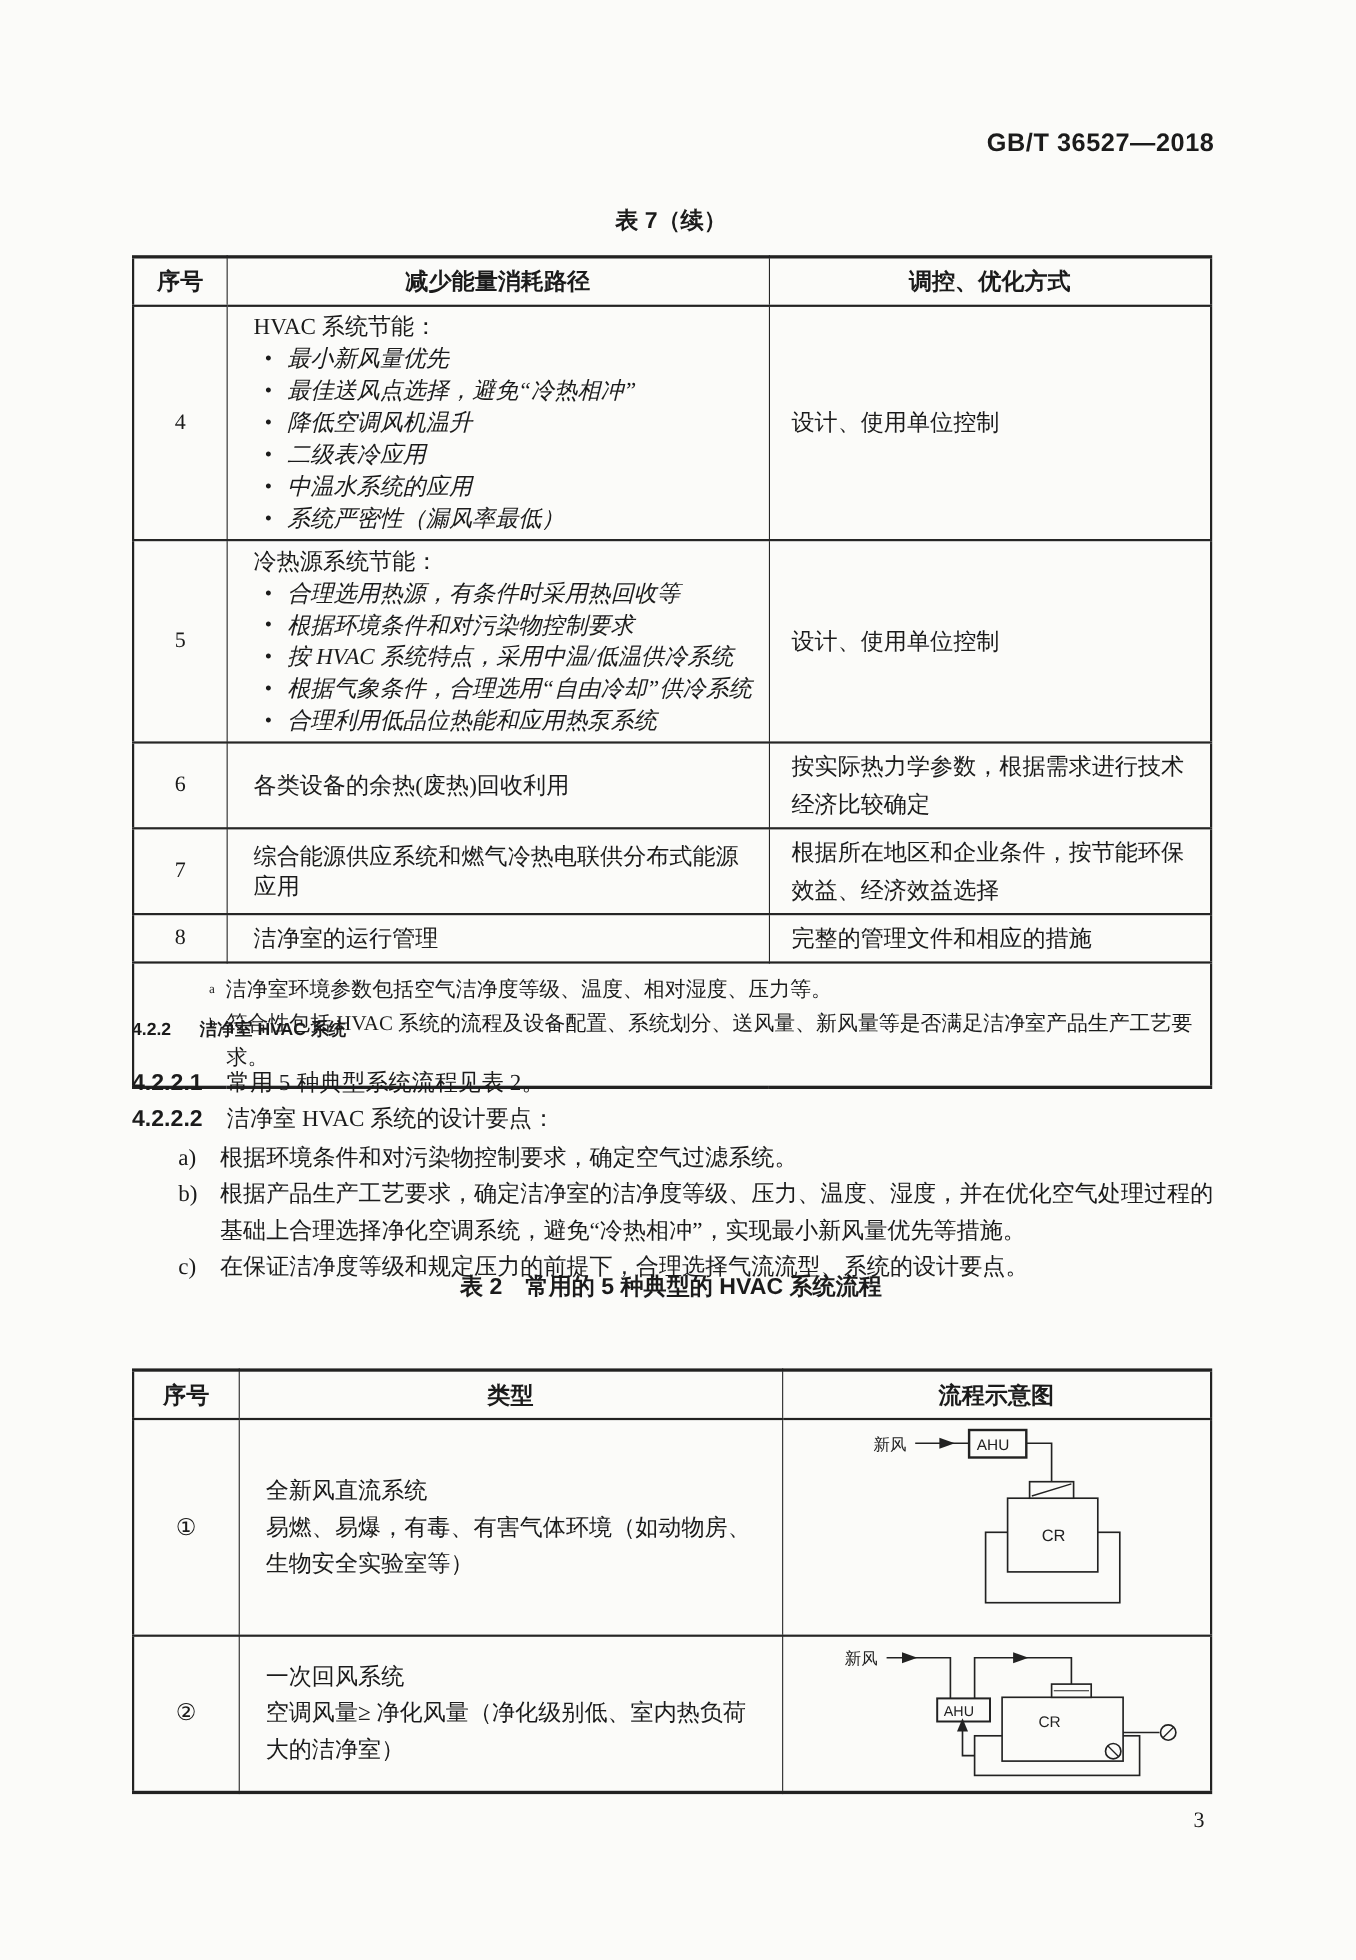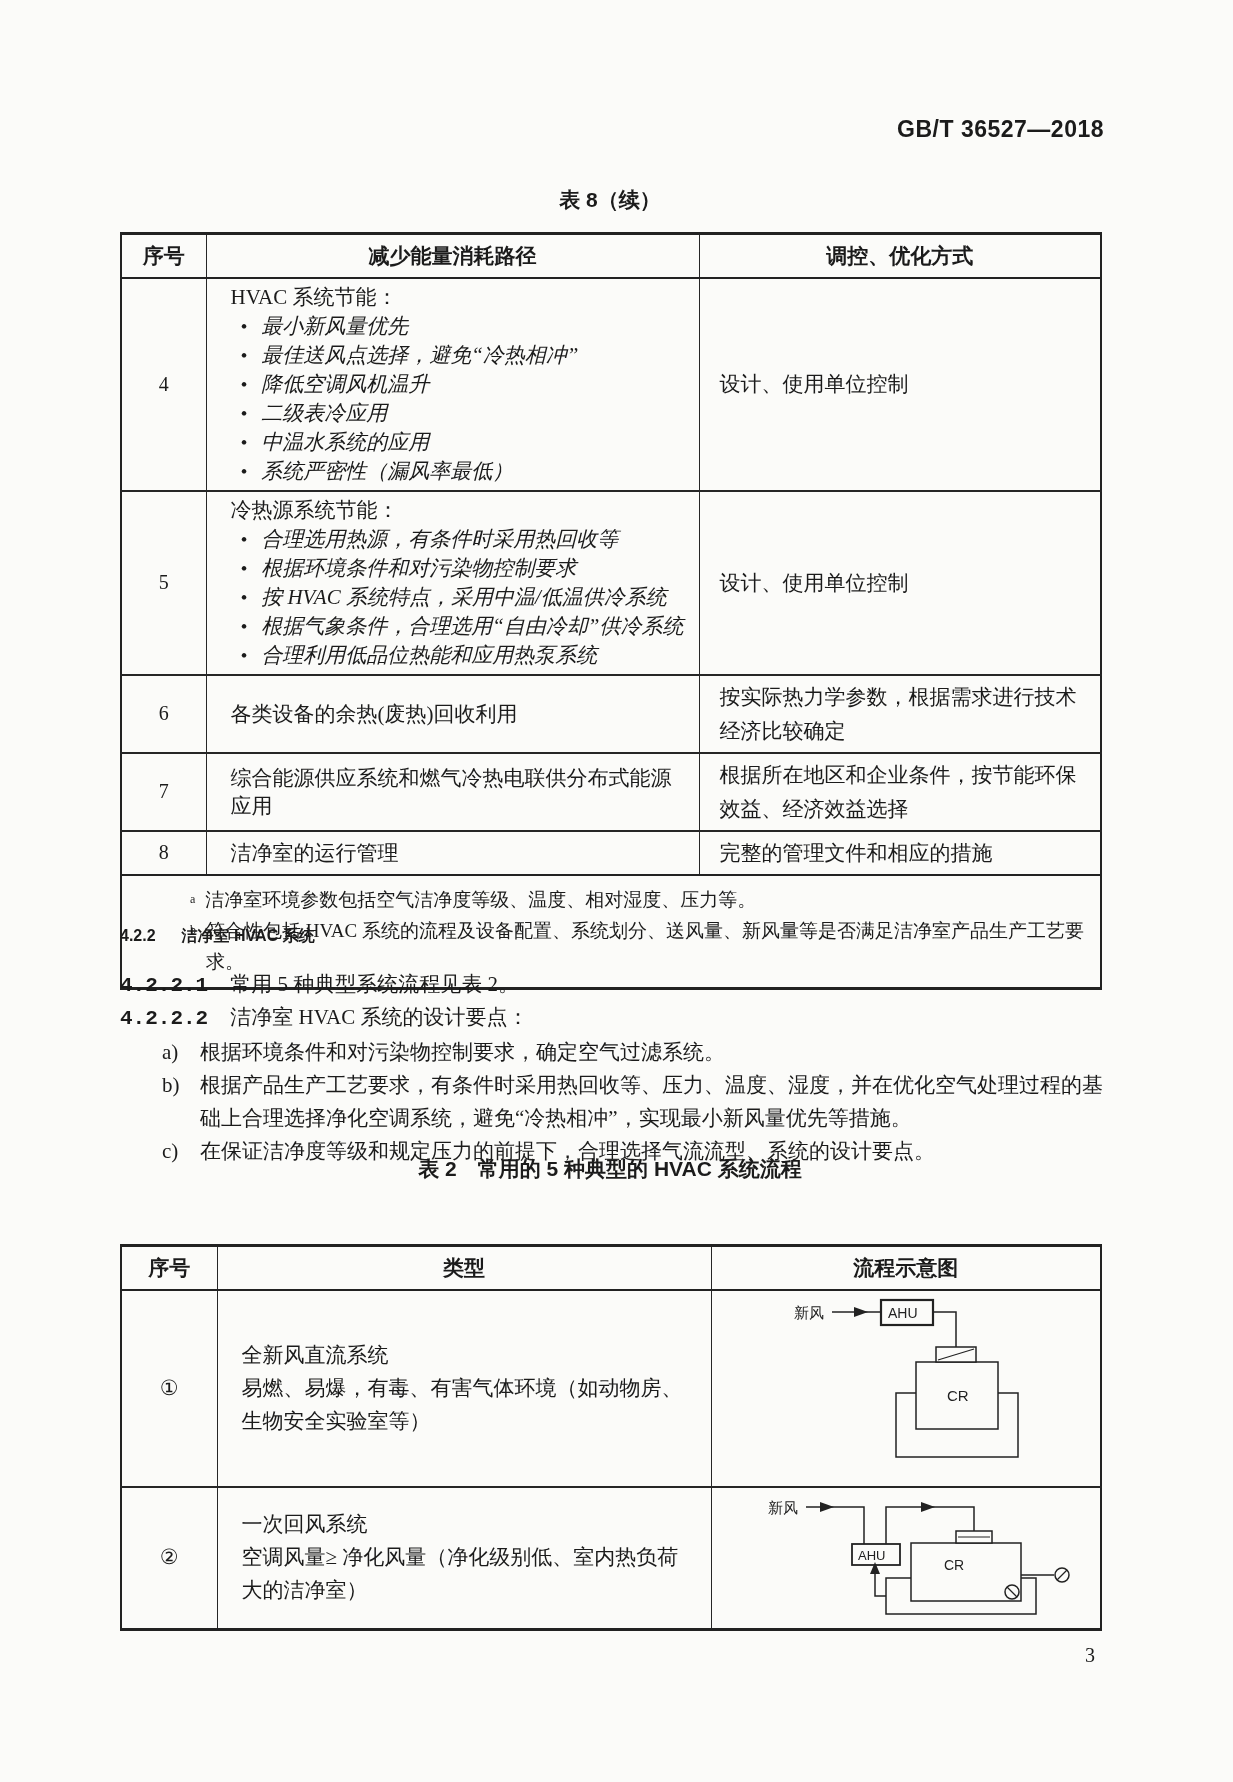--- a/index.html
+++ b/index.html
@@ -67,21 +67,21 @@
 
   
   .sec { left:120px; width:985px; }
   .sec-h {
     font-family:"Liberation Sans","DejaVu Sans",sans-serif;
     font-weight:bold; font-size:16px;
   }
   .sec-h .num { margin-right:26px; }
   .sec-p { font-size:21px; }
   .sec-p .num {
-    font-family:Liberation Mono, monospace;
+    font-family:Liberation Sans, sans-serif;
     font-weight:bold; margin-right:22px;
   }
   .list-item { display:flex; font-size:21px; line-height:33px; padding-left:42px; }
   .list-item .marker { width:38px; flex:0 0 38px; }
   .list-item .li-text { flex:1; }
 
   
   .type-title { line-height:33px; }
   .type-desc { line-height:33px; }
   .t2 .cell-no { font-size:21px; }
@@ -95,21 +95,21 @@
   .page-num {
     top:1644px; left:120px; width:975px; text-align:right;
     font-size:20px;
   }
 </style>
 </head>
 <body>
 
 <div class="abs doc-header">GB/T 36527—2018</div>
 
-<div class="abs tbl-caption cap1">表 8（续）</div>
+<div class="abs tbl-caption cap1">表 7（续）</div>
 
 <table class="abs std-table t1">
   <colgroup>
       <col style="width:85px">
       <col style="width:493px">
       <col style="width:402px">
     </colgroup>
   <tbody>
       <tr style="height:44px;">
     <th>序号</th>
@@ -211,21 +211,21 @@
   <span class="num">4.2.2.2</span><span>洁净室 HVAC 系统的设计要点：</span>
 </div>
 
 <div class="abs sec" style="top:1036px;">
   <div class="list-item">
     <span class="marker">a)</span>
     <span class="li-text">根据环境条件和对污染物控制要求，确定空气过滤系统。</span>
   </div>
   <div class="list-item">
     <span class="marker">b)</span>
-    <span class="li-text">根据产品生产工艺要求，有条件时采用热回收等、压力、温度、湿度，并在优化空气处理过程的基础上合理选择净化空调系统，避免“冷热相冲”，实现最小新风量优先等措施。</span>
+    <span class="li-text">根据产品生产工艺要求，确定洁净室的洁净度等级、压力、温度、湿度，并在优化空气处理过程的基础上合理选择净化空调系统，避免“冷热相冲”，实现最小新风量优先等措施。</span>
   </div>
   <div class="list-item">
     <span class="marker">c)</span>
     <span class="li-text">在保证洁净度等级和规定压力的前提下，合理选择气流流型、系统的设计要点。</span>
   </div>
 </div>
 
 <div class="abs tbl-caption cap2">表 2　常用的 5 种典型的 HVAC 系统流程</div>
 
 <table class="abs std-table t2">

